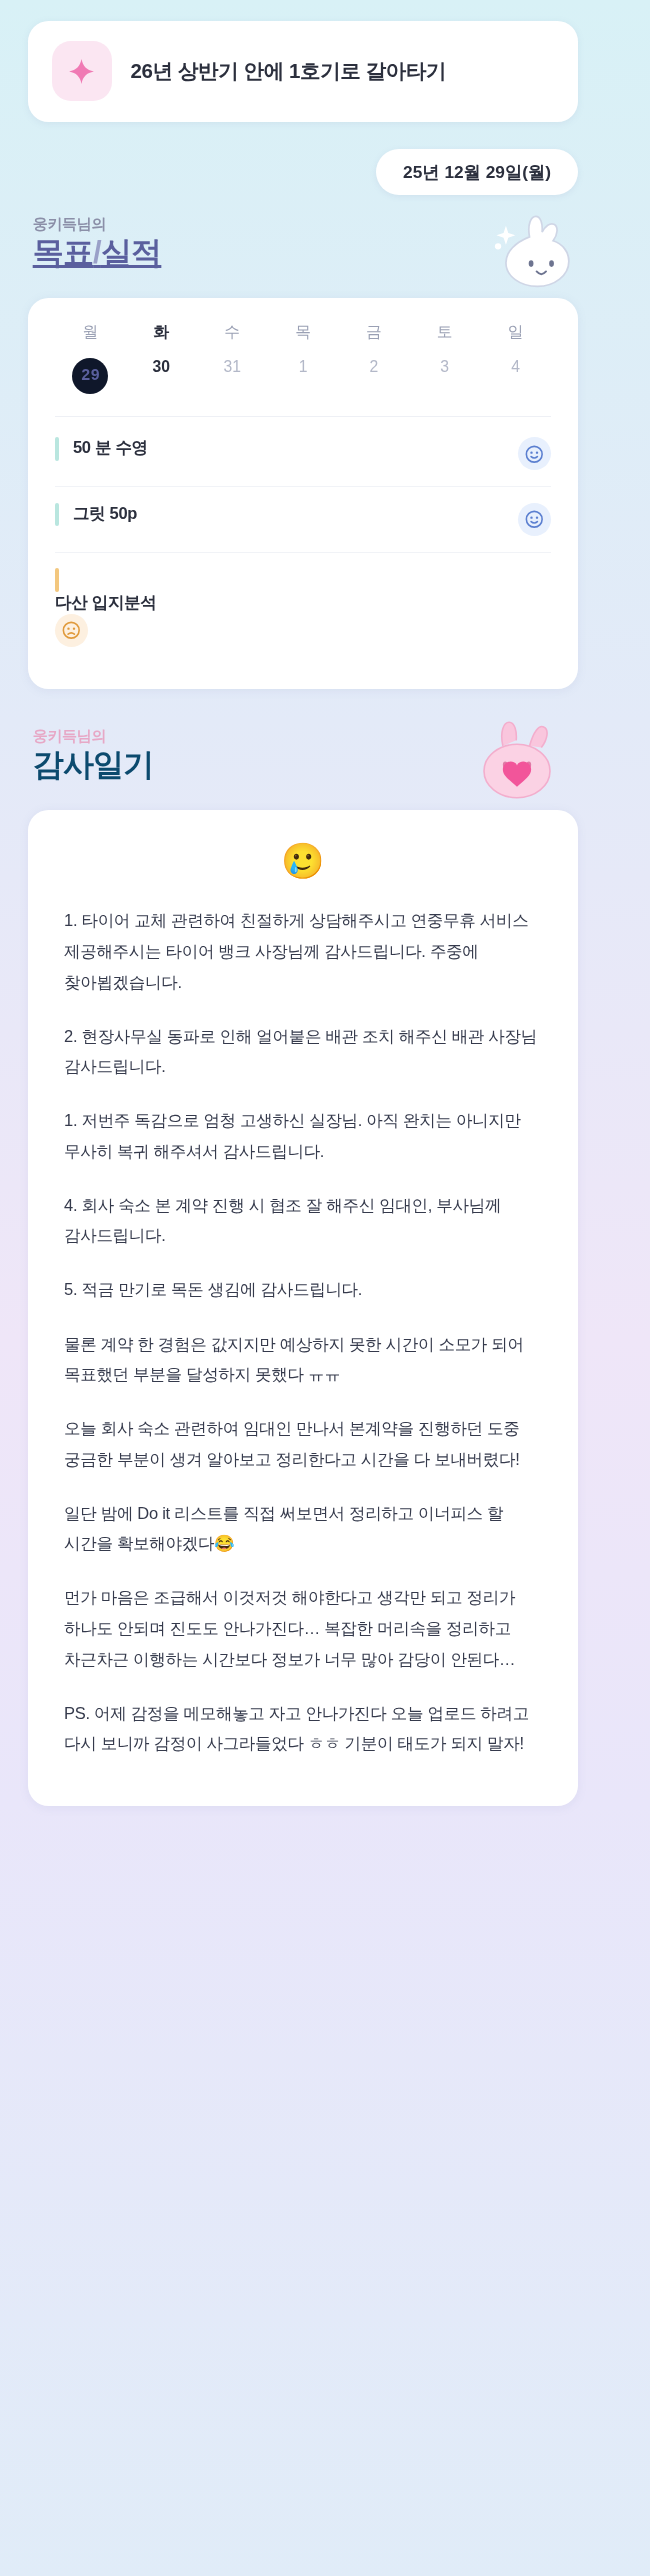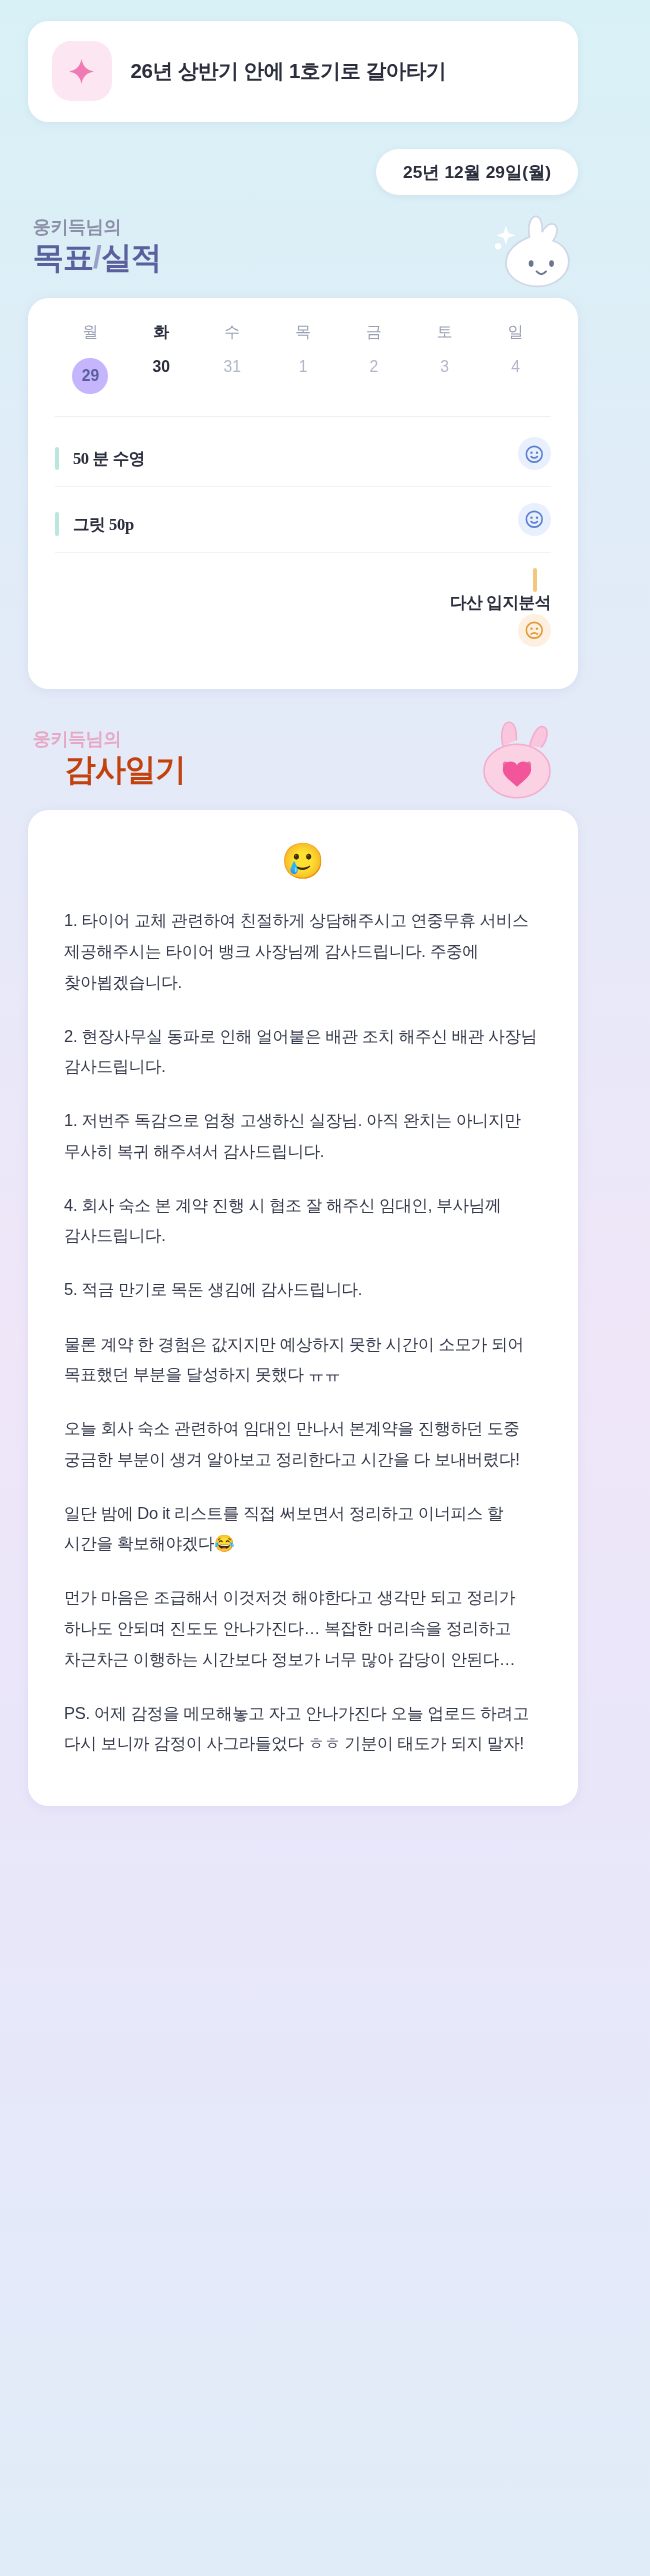--- a/index.html
+++ b/index.html
@@ -65,35 +65,35 @@
   }
 
   
   .section-head {
     position: relative;
     padding-left: 4.7px;
     margin-bottom: 11px;
     min-height: 72px;
   }
   .sec-owner {
-    font-size: 18px;
+    font-size: 15px;
     color: #8b8fa8;
     font-weight: bold;
     letter-spacing: -0.3px;
   }
   .sec-title {
     font-size: 31px;
     font-weight: bold;
     letter-spacing: -0.8px;
     line-height: 1.12;
     margin-top: 1.6px;
   }
-  .sec-title.goal { color: #5a5f9e; }
+  .sec-title.goal { color: #5a5f9e; text-decoration: underline; }
   .sec-title.goal .slash { color: #9aa0c8; }
-  .sec-title.thanks { color: #c2410c; margin-left: 32px; }
+  .sec-title.thanks { color: #0c4a6e; }
   .sec-owner.thanks { color: #e7a8c6; }
   .mascot {
     position: absolute;
     right: 6.3px;
     bottom: -4.7px;
   }
 
   
   .card {
     background: #ffffff;
@@ -124,35 +124,35 @@
     color: #5a5f9e;
     font-weight: bold;
   }
   .dnum .chip {
     display: inline-flex;
     align-items: center;
     justify-content: center;
     width: 36px;
     height: 36px;
     border-radius: 50%;
-    background: #c4b5fd;
+    background: #0f172a;
+    font-family: Liberation Mono, monospace;
   }
   .week-divider {
     height: 0.8px;
     background: #eef0f5;
     margin: 17.3px 0 4.7px 0;
   }
 
   
   .task {
     display: flex;
-    align-items: flex-end;
+    align-items: flex-start;
     padding: 15.7px 0;
     border-bottom: 0.8px solid #f1f3f7;
-    font-family: Liberation Serif, serif;
   }
   .task:last-child { border-bottom: none; flex-direction: column; }
   .bar {
     width: 3.9px;
     height: 23.6px;
     border-radius: 2.4px;
     margin-right: 14px;
     flex: 0 0 auto;
   }
   .task-label {

